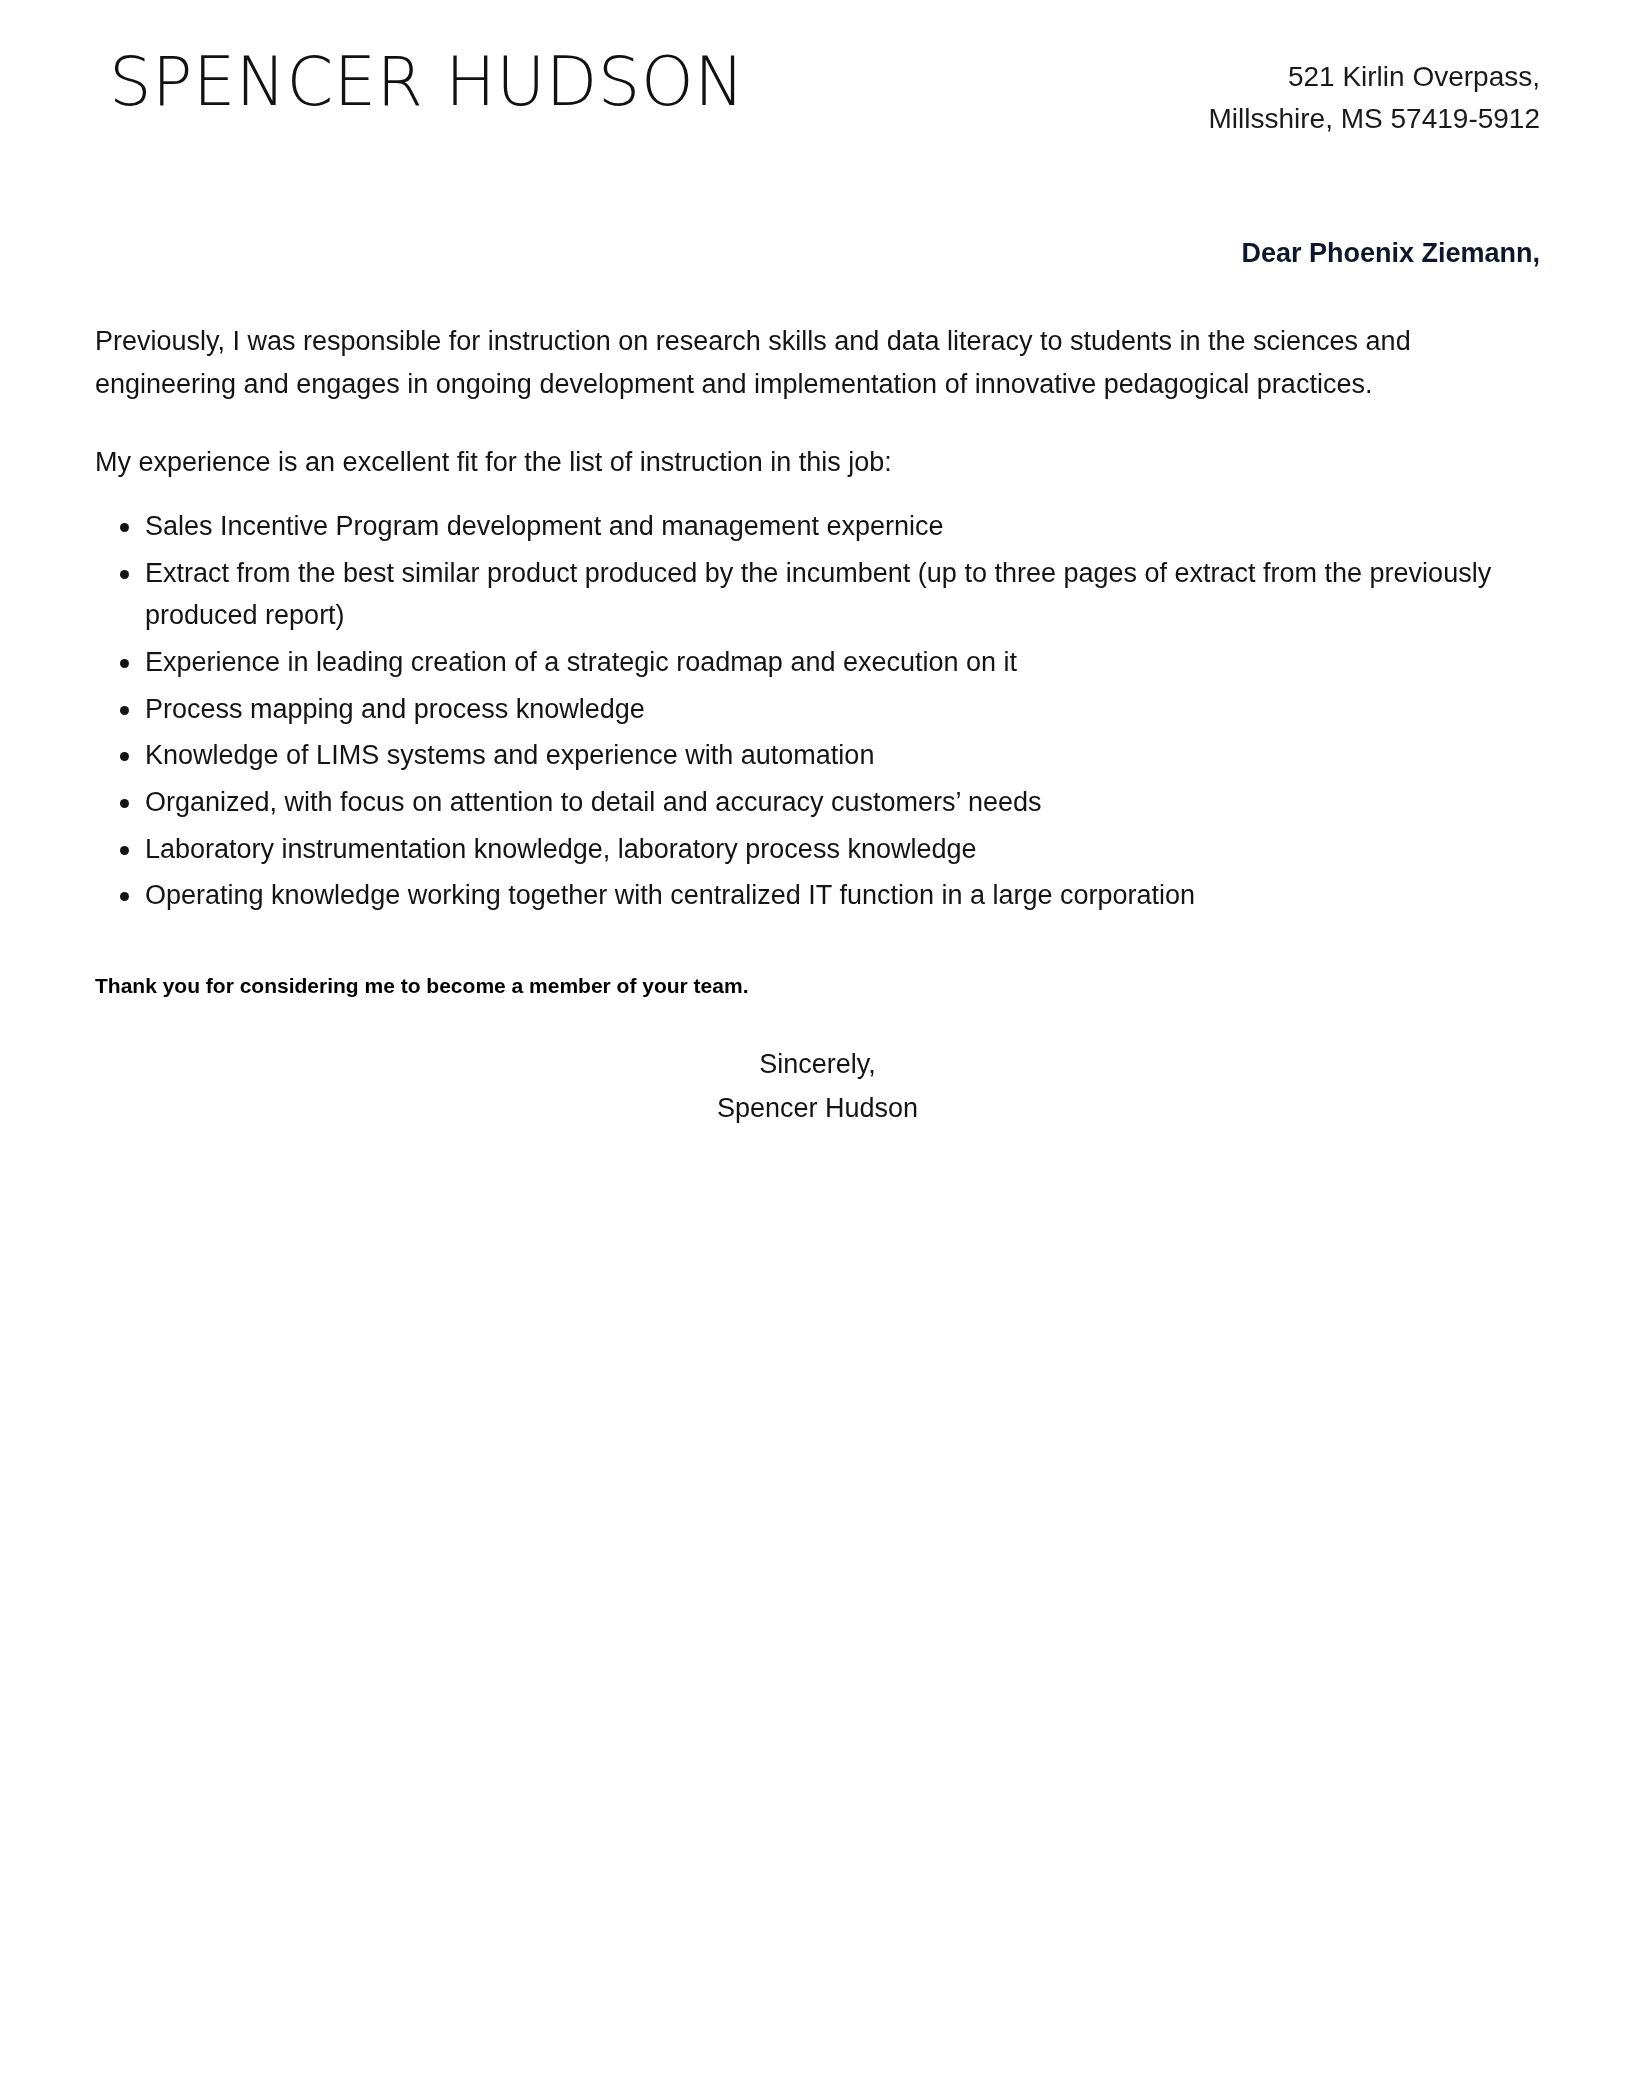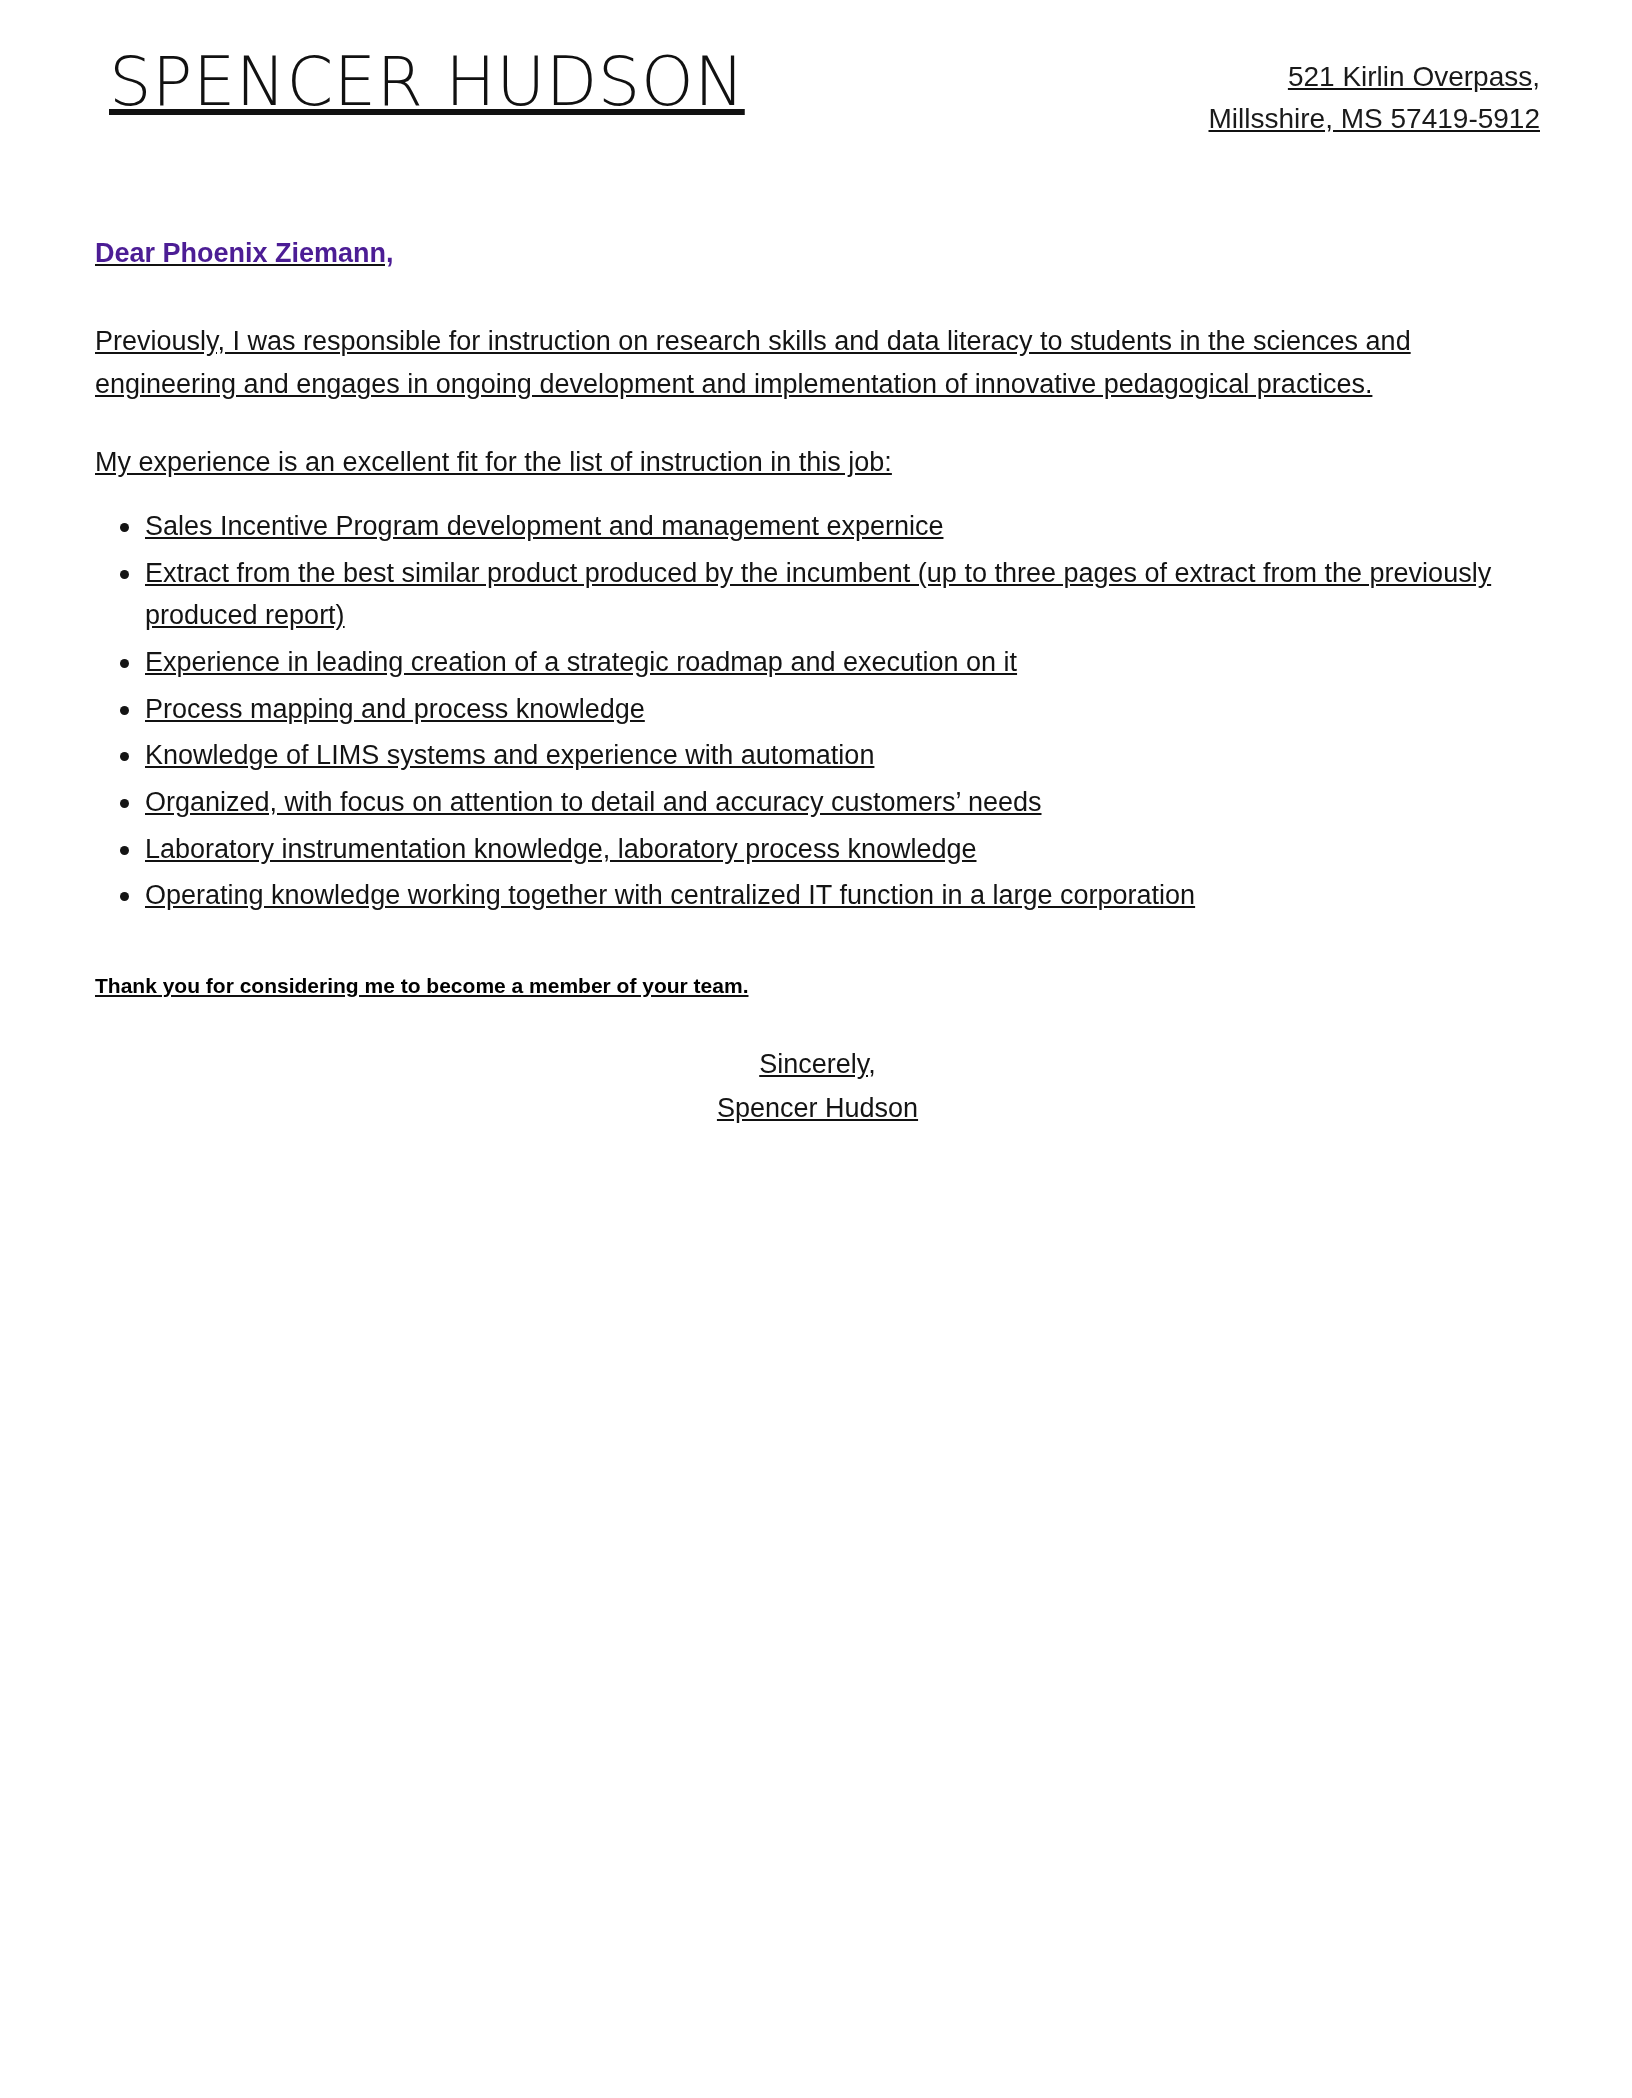--- a/index.html
+++ b/index.html
@@ -18,21 +18,20 @@
     overflow: hidden;
     font-family: "Liberation Sans", sans-serif;
     color: #111111;
   }
 
   .content {
     position: absolute;
     left: 95px;
     top: 0;
     width: 1445px;
-    text-decoration: underline;
   }
 
   
   .header {
     display: flex;
     align-items: flex-start;
     justify-content: space-between;
     padding-top: 46px;
   }
 
@@ -64,21 +63,22 @@
     margin-top: 92px;
     font-size: 27px;
     line-height: 1.62;
     color: #141414;
   }
 
   .salutation {
     font-weight: 700;
     font-size: 27px;
     margin: 0 0 44px 0;
-    color: #4c1d95;
+    color: #0f172a;
+    text-align: right;
   }
 
   .para {
     margin: 0 0 34px 0;
     font-weight: 400;
   }
 
   .para:last-of-type { margin-bottom: 0; }
 
   .intro-line {

